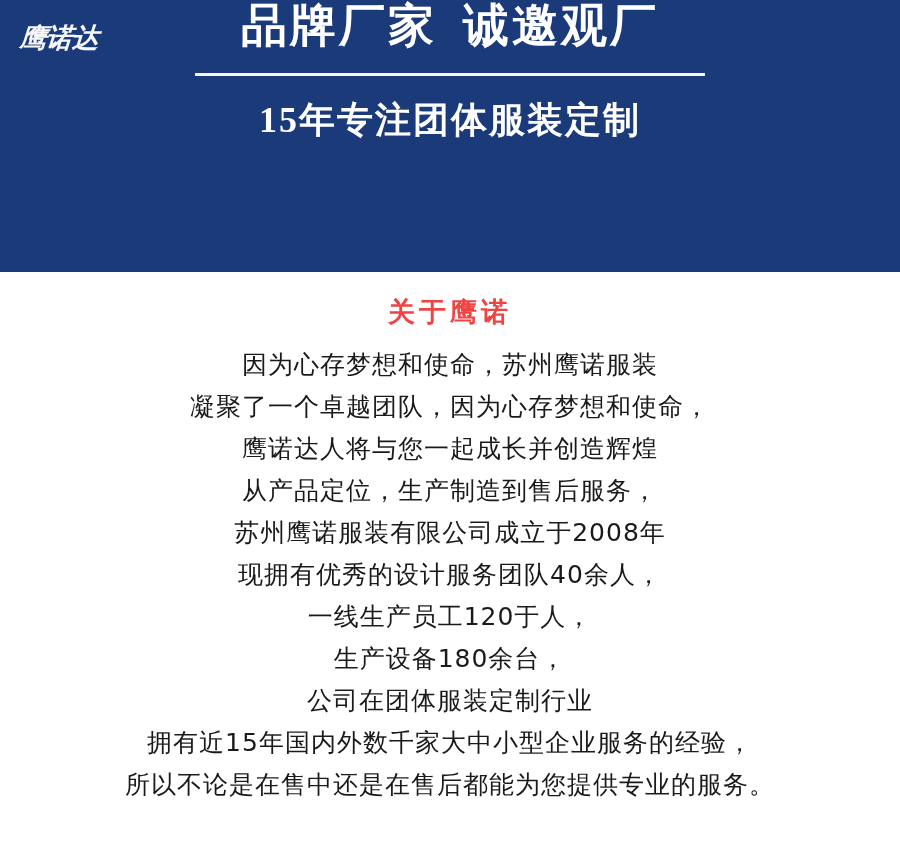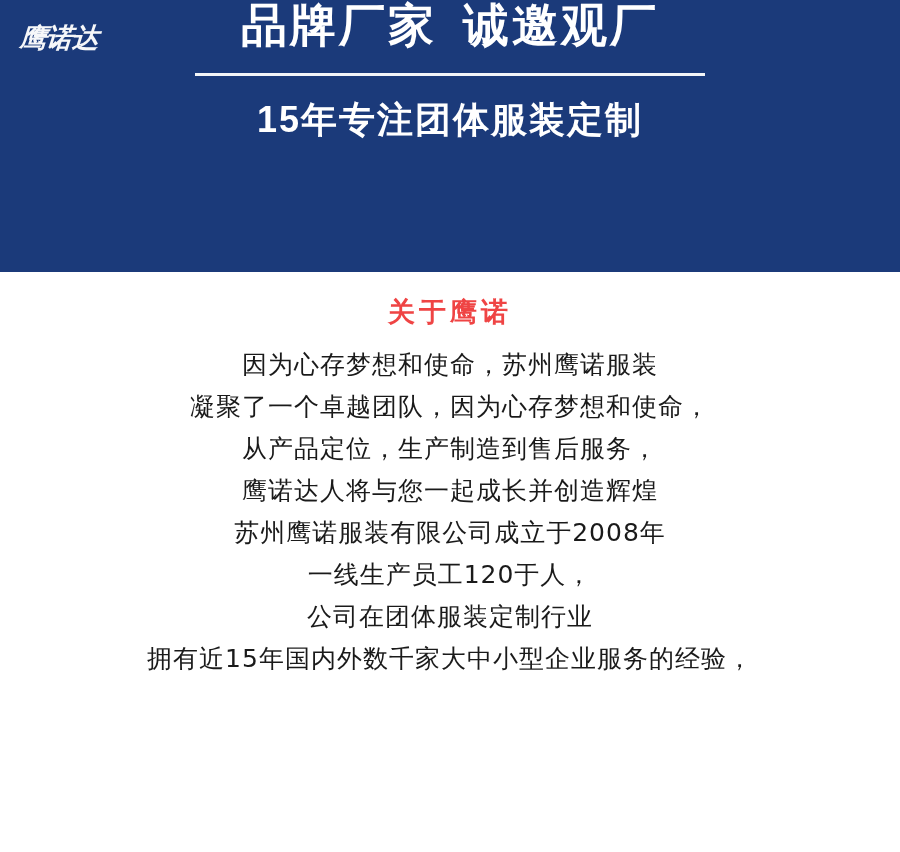--- a/index.html
+++ b/index.html
@@ -67,21 +67,21 @@
   .banner-divider {
     margin-top: 22px;
     width: 510px;
     height: 3px;
     background: #ffffff;
     opacity: 0.95;
   }
   .banner-sub {
     margin-top: 20px;
     color: #ffffff;
-    font-family: Liberation Sans, sans-serif;
+    font-family: Liberation Serif, serif;
     font-weight: bold;
     font-size: 36px;
     letter-spacing: 2px;
     text-align: center;
     white-space: nowrap;
   }
 
   
   .content {
     flex: 1;
@@ -131,22 +131,25 @@
     <div class="banner-divider"></div>
 
     <div class="banner-sub">15年专注团体服装定制</div>
   </div>
 
   <div class="content">
     <div class="about-title">关于鹰诺</div>
     <div class="about-lines">
         <div class="about-line">因为心存梦想和使命，苏州鹰诺服装</div>
         <div class="about-line">凝聚了一个卓越团队，因为心存梦想和使命，</div>
+        <div class="about-line">鹰诺达人将与您一起成长并创造辉煌</div>
         <div class="about-line">从产品定位，生产制造到售后服务，</div>
-        <div class="about-line">鹰诺达人将与您一起成长并创造辉煌</div>
         <div class="about-line">苏州鹰诺服装有限公司成立于2008年</div>
+        <div class="about-line">现拥有优秀的设计服务团队40余人，</div>
         <div class="about-line">一线生产员工120于人，</div>
+        <div class="about-line">生产设备180余台，</div>
         <div class="about-line">公司在团体服装定制行业</div>
         <div class="about-line">拥有近15年国内外数千家大中小型企业服务的经验，</div>
+        <div class="about-line">所以不论是在售中还是在售后都能为您提供专业的服务。</div>
       </div>
   </div>
 
 </div>
 
 </body></html>

